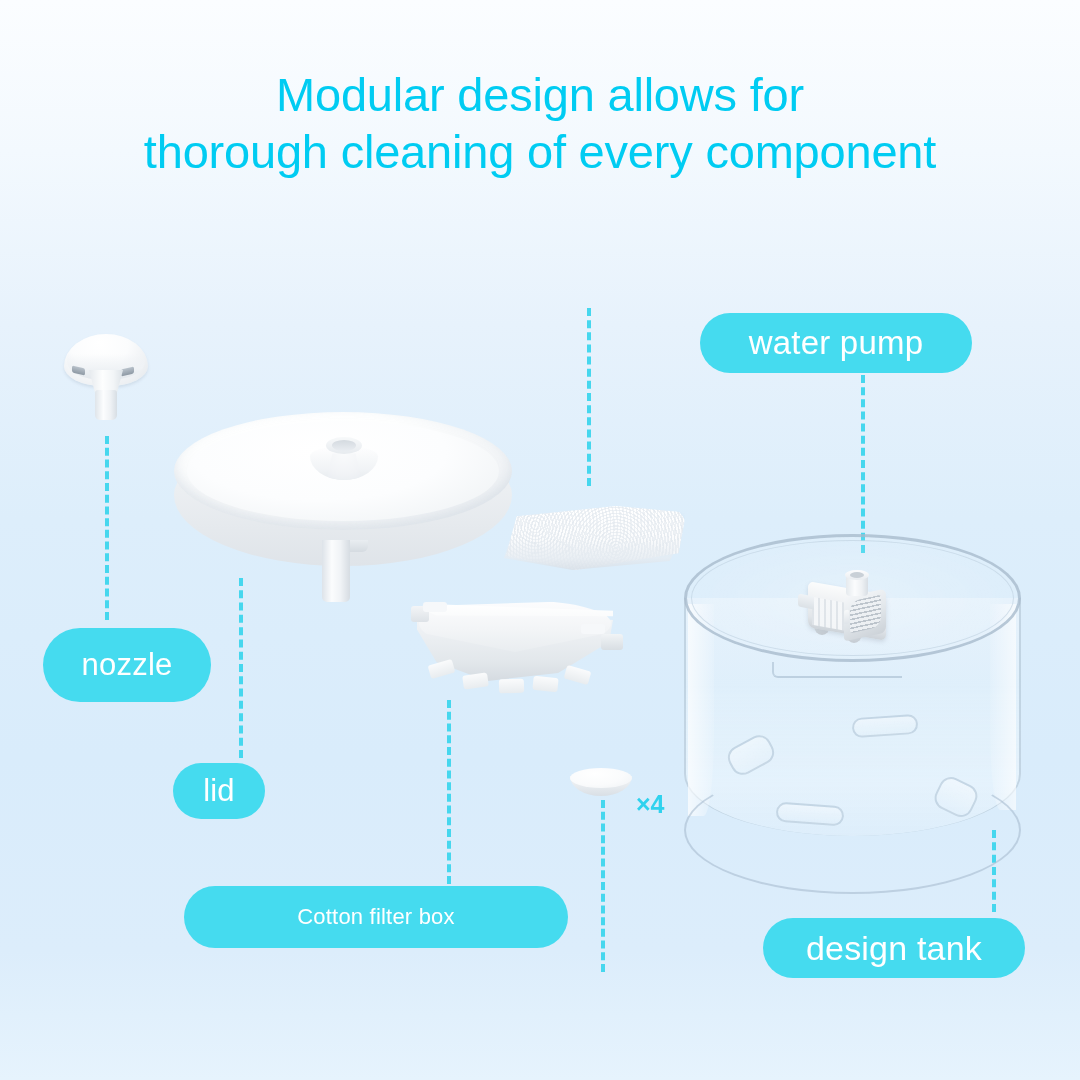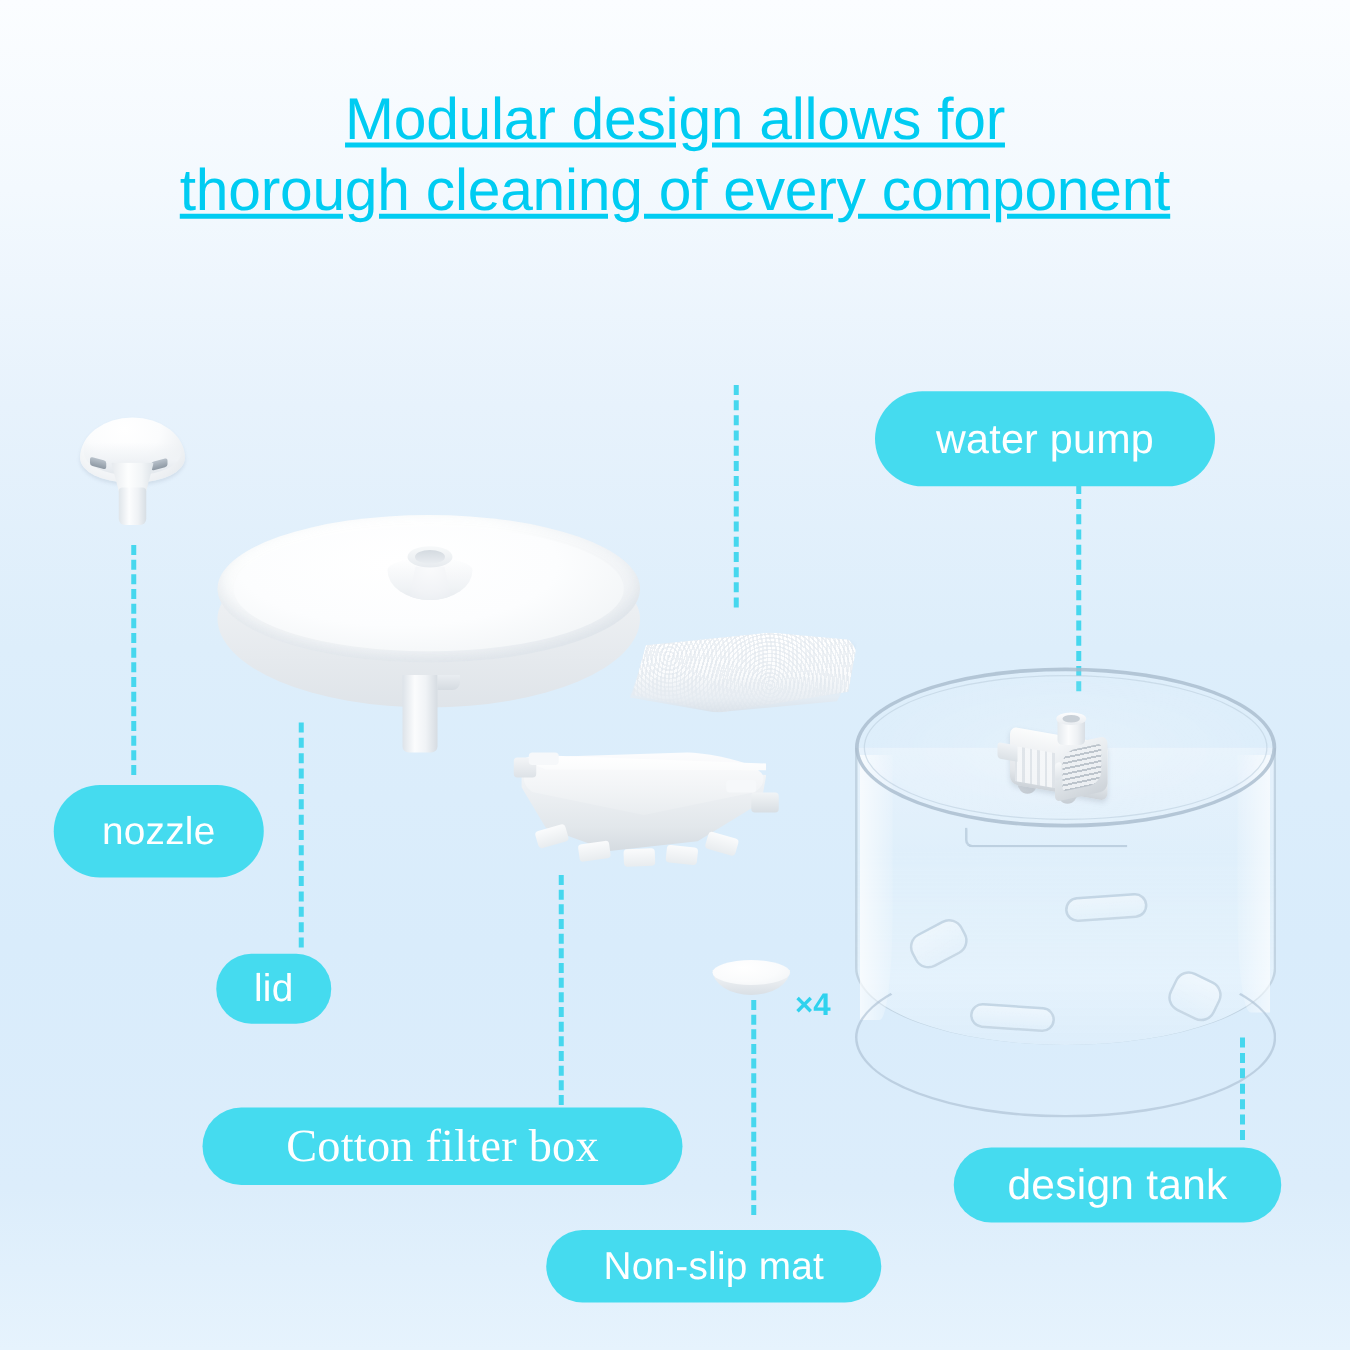--- a/index.html
+++ b/index.html
@@ -29,21 +29,20 @@
     left: 0;
     top: 66px;
     width: 1080px;
     text-align: center;
     color: #00ccf2;
     font-size: 47px;
     line-height: 57px;
     font-weight: 400;
     letter-spacing: -0.2px;
     white-space: pre-line;
-    text-decoration: underline;
   }
 
   
   .pill {
     position: absolute;
     background: #45dbef;
     color: #ffffff;
     border-radius: 999px;
     display: flex;
     align-items: center;
@@ -505,25 +504,24 @@
     <div class="face"></div>
     <div class="grille"></div>
     <div class="tab"></div>
     <div class="sideport"></div>
     <div class="spoutB"></div>
     <div class="spoutT"></div>
     <div class="spoutHole"></div>
   </div>
 
 
-  <div class="pill" style="left:700px; top:313px; width:272px; height:76px; font-size:33px;">water pump</div>
+  <div class="pill" style="left:700px; top:313px; width:272px; height:60px; font-size:33px;">water pump</div>
 
   <div class="pill" style="left:43px; top:628px; width:168px; height:74px; font-size:31px;">nozzle</div>
 
   <div class="pill" style="left:173px; top:763px; width:92px; height:56px; font-size:31px;">lid</div>
 
-  <div class="pill" style="left:162px; top:886px; width:384px; height:62px; font-size:37px;font-family:Liberation Serif, serif;">Cotton filter box</div>
-
-  <div class="pill" style="left:437px; top:984px; width:268px; height:58px; font-size:31px;">Non-slip mat</div>
+  <div class="pill" style="left:184px; top:886px; width:384px; height:62px; font-size:22px;">Cotton filter box</div>
+
 
   <div class="pill" style="left:763px; top:918px; width:262px; height:60px; font-size:34px;">design tank</div>
 
 </div>
 
 </body></html>

